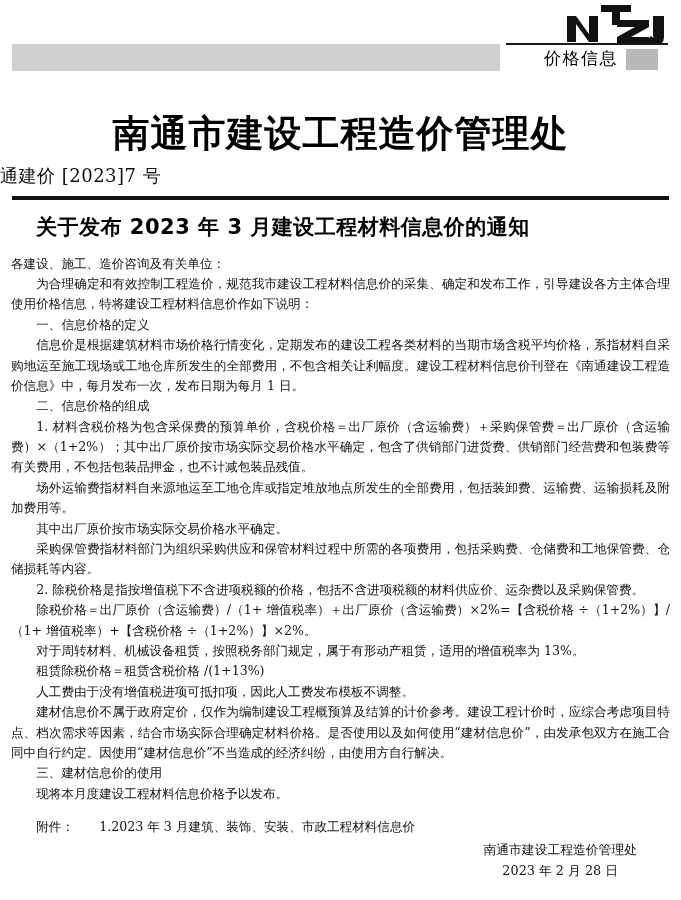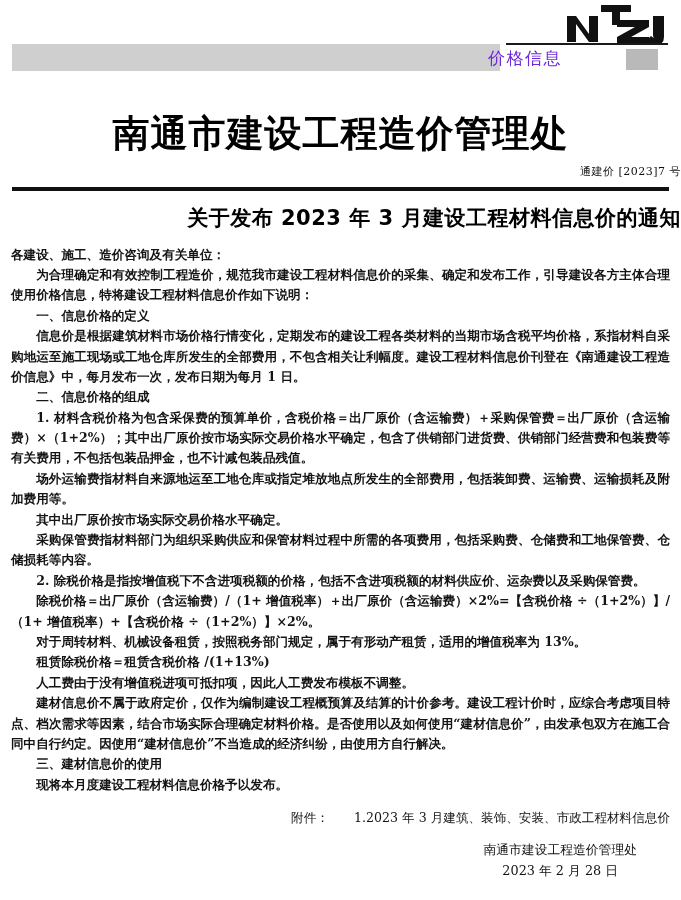--- a/index.html
+++ b/index.html
@@ -41,26 +41,26 @@
   .mast-rule {
     position: absolute;
     left: 506px;
     top: 43px;
     width: 162px;
     height: 2px;
     background: #1a1a1a;
   }
   .mast-label {
     position: absolute;
-    left: 488px;
+    left: 544px;
     top: 47px;
     font-family: "DejaVu Sans", "Liberation Sans", sans-serif;
     font-size: 17px;
     letter-spacing: 1.5px;
-    color: #6d28d9;
+    color: #000000;
   }
   .mast-chip {
     position: absolute;
     left: 626px;
     top: 49px;
     width: 32px;
     height: 21px;
     background: #b9b9b9;
   }
 
@@ -69,63 +69,61 @@
     text-align: center;
     font-family: "DejaVu Serif", "Liberation Serif", serif;
     font-weight: bold;
     font-size: 37px;
     letter-spacing: 1px;
     color: #000;
     margin: 20px 0 0 0;
     line-height: 1.15;
   }
   .doc-number {
-    text-align: right;
-    font-size: 11px;
+    text-align: left;
+    font-size: 18px;
     letter-spacing: 0.5px;
     margin-top: 9px;
     color: #111;
   }
   .thick-rule {
     margin: 8px 12px 0 12px;
     height: 4px;
     background: #111;
   }
   .notice-title {
-    text-align: right;
+    text-align: left;
     font-family: "DejaVu Sans", "Liberation Sans", sans-serif;
     font-weight: bold;
     font-size: 21px;
     letter-spacing: 0.5px;
     margin-top: 13px;
     color: #000;
     padding-left: 36px;
   }
 
   
   .body-text {
     margin: 13px 11px 0 11px;
     font-size: 12.6px;
     line-height: 1.62;
     text-align: justify;
     text-justify: inter-ideograph;
-    font-weight: bold;
   }
   .body-text p {
     margin: 0;
   }
   .p-indent { text-indent: 2em; }
   .p-flush  { text-indent: 0; }
 
   
   .attach-block {
     margin: 0 11px 0 11px;
     font-size: 12.6px;
     line-height: 1.62;
-    text-align: right;
   }
   .attach-first {
     text-indent: 2em;
   }
   .attach-num { display: inline-block; min-width: 1.5em; }
 
   
   .signature {
     position: absolute;
     right: 44px;

